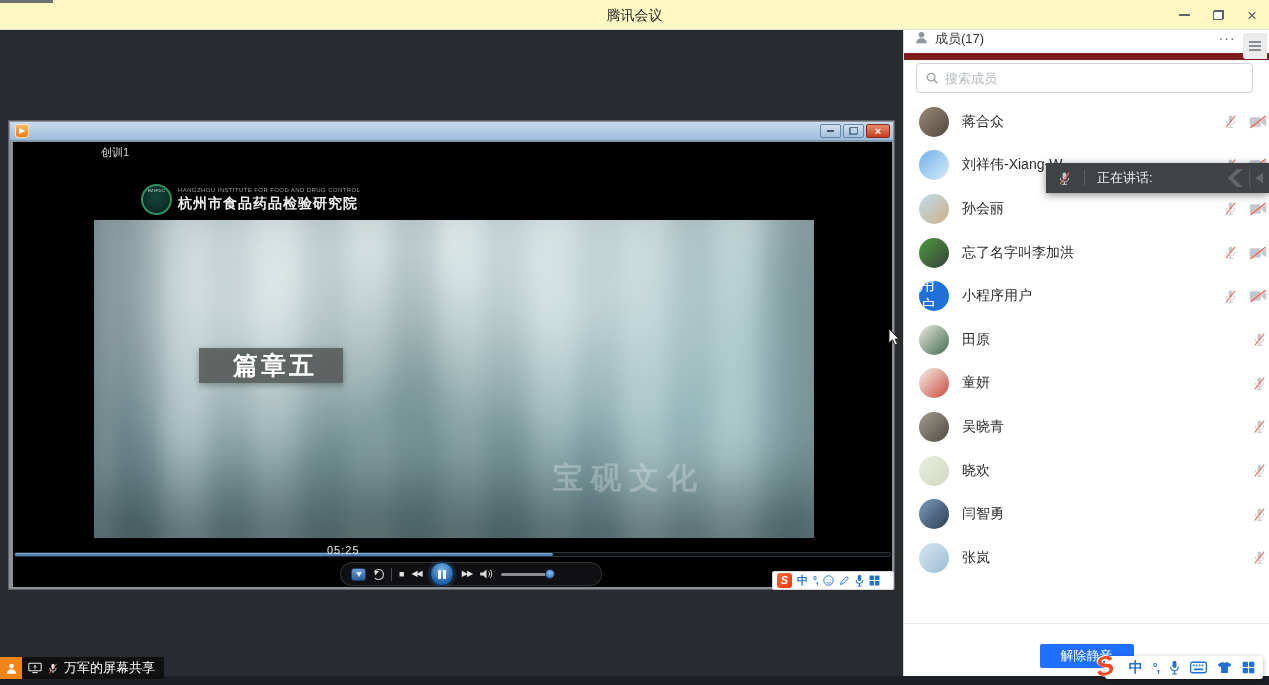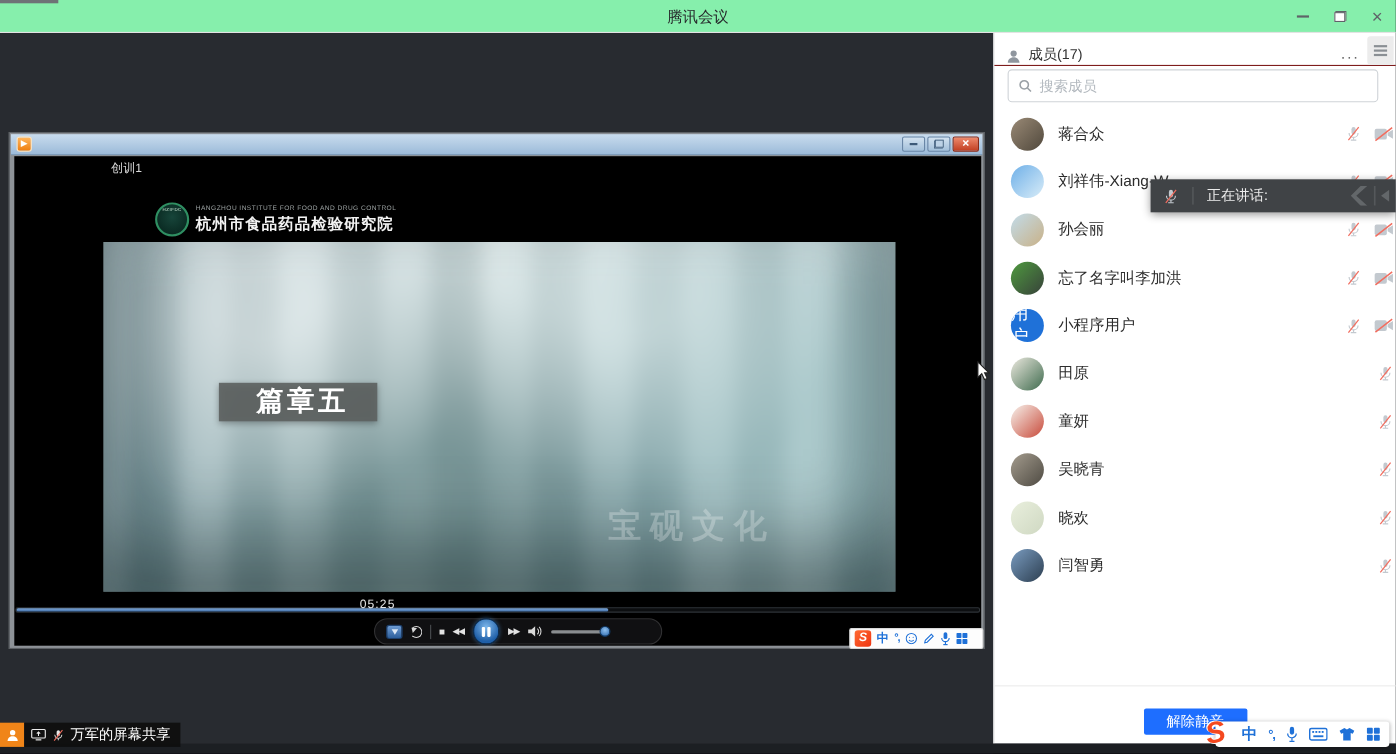--- a/index.html
+++ b/index.html
@@ -1,21 +1,21 @@
 <!DOCTYPE html>
 <html><head>
 <meta charset="utf-8">
 <style>
   * { margin:0; padding:0; box-sizing:border-box; }
   html,body { width:1269px; height:685px; overflow:hidden; background:#000;
     font-family:"Liberation Sans","DejaVu Sans",sans-serif; }
   .screen { position:relative; width:1269px; height:685px; background:#282b30; overflow:hidden; }
 
   
-  .titlebar { position:absolute; left:0; top:0; width:1269px; height:30px; background:#86efac;
+  .titlebar { position:absolute; left:0; top:0; width:1269px; height:30px; background:#fef9c3;
     border-bottom:1px solid #e3e3e3; }
   .edge-artifact { position:absolute; left:0; top:0; width:53px; height:3px; background:#6e7276; }
   .win-title { position:absolute; left:0; right:0; top:0; height:30px; line-height:30px;
     text-align:center; font-size:14px; color:#26282b; }
   .win-controls { position:absolute; right:0; top:0; height:30px; display:flex; }
   .win-btn { width:34px; height:30px; display:flex; align-items:center; justify-content:center;
     color:#5f6368; cursor:pointer; }
   .min-glyph { display:inline-block; width:11px; height:2px; background:#5f6368; }
   .restore-glyph { position:relative; display:inline-block; width:11px; height:10px; --fill:#ffffff; }
   .restore-glyph::before { content:""; position:absolute; right:0; top:0; width:8px; height:7px; border:1px solid #5f6368; }
@@ -113,22 +113,22 @@
     color:#fff; font-weight:bold; font-size:11px; line-height:15px; text-align:center; font-style:italic; }
   .ime-mini .zh { color:#1f71d8; font-size:11px; font-weight:bold; }
   .ime-mini .punct { color:#1f71d8; font-size:10px; font-weight:bold; letter-spacing:-1px; }
 
   
   .cursor { position:absolute; left:888px; top:298px; }
 
   
   .panel { position:absolute; left:903px; top:30px; width:366px; height:646px; background:#ffffff;
     border-left:1px solid #d9dadc; }
-  .panel-header { position:absolute; left:0; top:0; right:0; height:30px; border-bottom:1px solid #7f1d1d;
-    display:flex; align-items:flex-end; padding:0 10px; }
+  .panel-header { position:absolute; left:0; top:0; right:0; height:30px; border-bottom:7px solid #7f1d1d;
+    display:flex; align-items:flex-start; padding:0 10px; }
   .panel-title { font-size:13px; color:#333; margin-left:6px; flex:1; }
   .panel-dots { font-size:14px; color:#666; letter-spacing:1px; padding:0 6px; cursor:pointer; }
   .panel-close { font-size:16px; color:#555; padding:0 6px 0 2px; cursor:pointer; }
   .panel-collapse { position:absolute; left:1243px; top:33px; width:24px; height:26px; background:#ececec;
     border-radius:3px 0 0 3px; display:flex; flex-direction:column; justify-content:center; align-items:center;
     gap:2.5px; cursor:pointer; }
   .panel-collapse i { width:12px; height:1.6px; background:#8a8f94; }
 
   .panel-search { position:absolute; left:12px; right:16px; top:33px; height:30px; }
   .panel-search input { width:100%; height:30px; border:1px solid #cfd3d7; border-radius:4px;
@@ -522,20 +522,36 @@
     <path d="M5.5 11a6.5 6.5 0 0 0 13 0" fill="none" stroke="#c3c9cf" stroke-width="1.7"></path>
     <line x1="12" y1="17.5" x2="12" y2="21" stroke="#c3c9cf" stroke-width="1.7"></line>
     <line x1="8" y1="21.3" x2="16" y2="21.3" stroke="#c3c9cf" stroke-width="1.7"></line>
     <line x1="4.5" y1="21.5" x2="19.5" y2="2.5" stroke="#f26d5f" stroke-width="1.8"></line>
   </svg>
 </span>
 
     </div>
   </div>
 
+  <div class="member-row">
+    <div class="avatar" style="background: linear-gradient(135deg, rgb(214, 230, 240), rgb(156, 188, 212));"></div>
+    <div class="member-name">张岚</div>
+    <div class="member-icons">
+      <span class="icon mic">
+  <svg width="15" height="15" viewBox="0 0 24 24">
+    <rect x="9" y="2.5" width="6" height="11" rx="3" fill="#c3c9cf"></rect>
+    <path d="M5.5 11a6.5 6.5 0 0 0 13 0" fill="none" stroke="#c3c9cf" stroke-width="1.7"></path>
+    <line x1="12" y1="17.5" x2="12" y2="21" stroke="#c3c9cf" stroke-width="1.7"></line>
+    <line x1="8" y1="21.3" x2="16" y2="21.3" stroke="#c3c9cf" stroke-width="1.7"></line>
+    <line x1="4.5" y1="21.5" x2="19.5" y2="2.5" stroke="#f26d5f" stroke-width="1.8"></line>
+  </svg>
+</span>
+
+    </div>
+  </div>
 </div>
 
     <div class="panel-footer">
       <button class="unmute-btn">解除静音</button>
     </div>
   </aside>
 
   <div class="panel-collapse">
     <i></i>
       <i></i>

